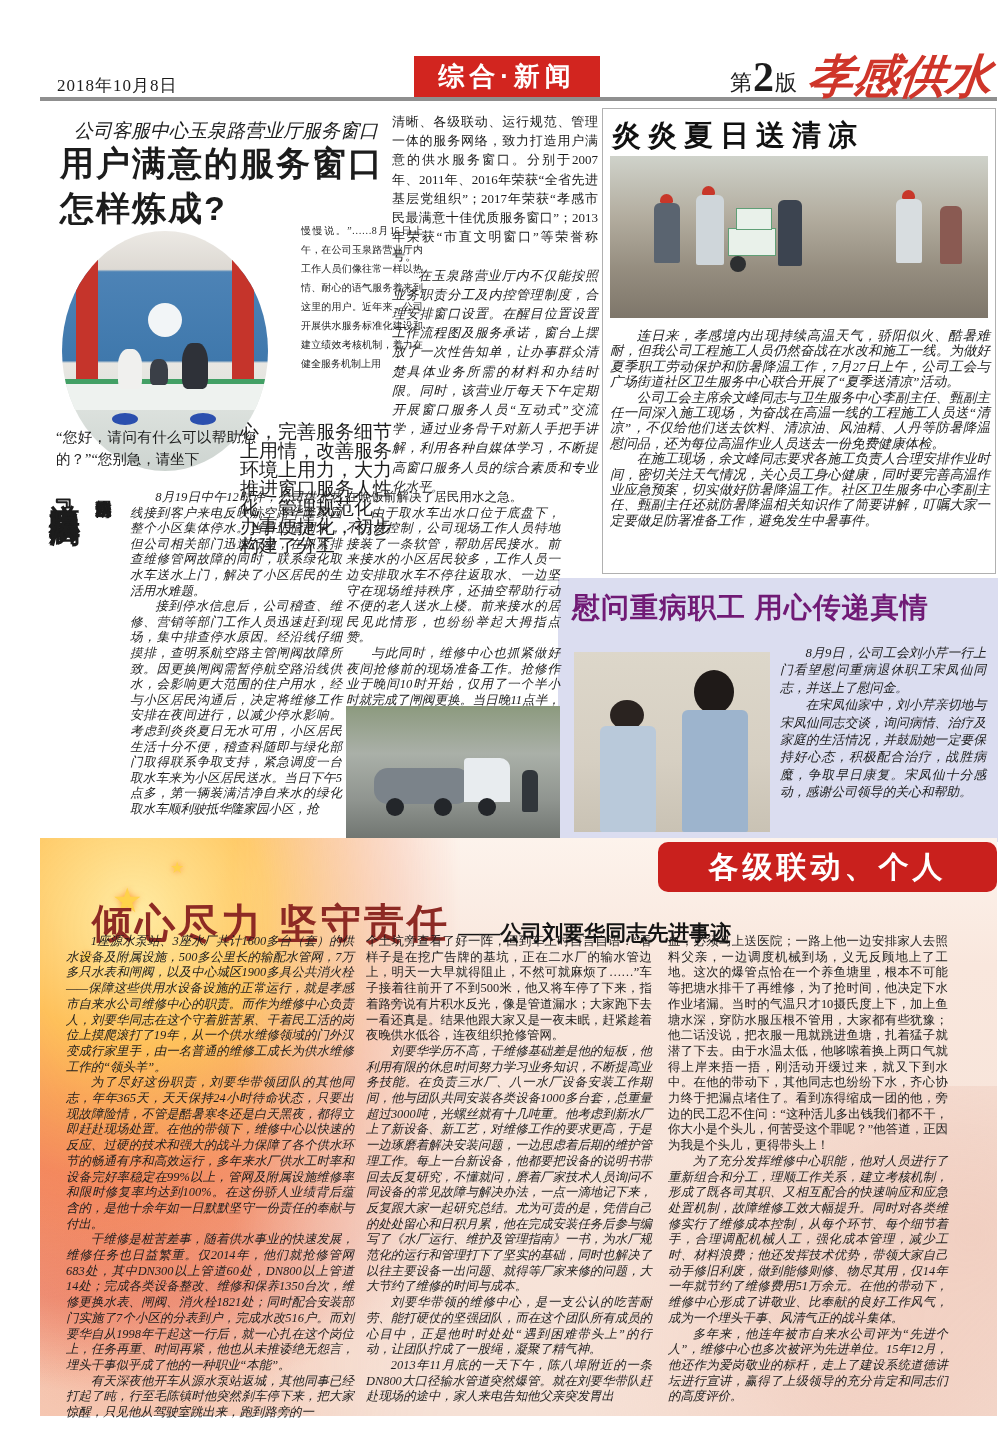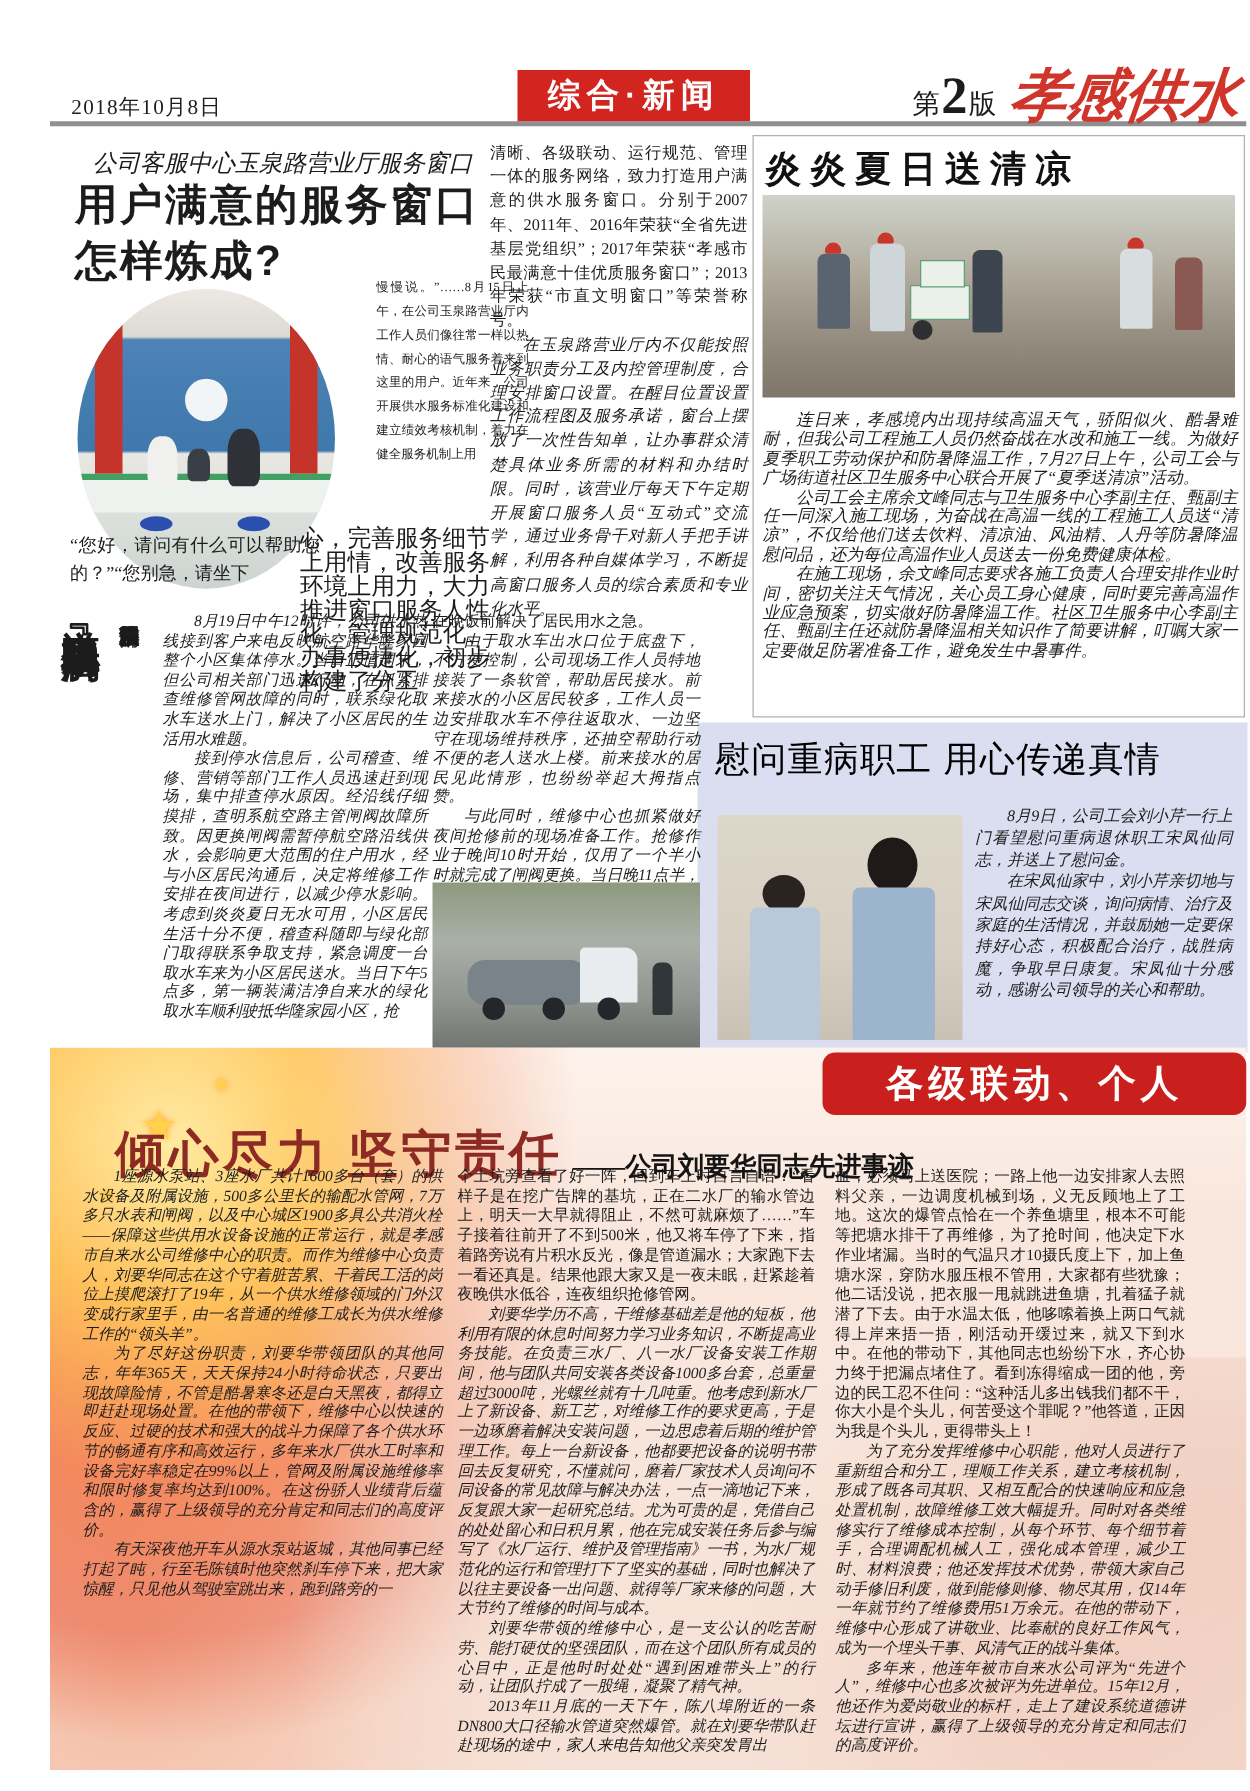--- a/index.html
+++ b/index.html
@@ -38,21 +38,21 @@
   .c-box{left:602px;top:108px;width:394px;height:466px;border:1px solid #b0b0b0;box-sizing:border-box;}
   .c-title{left:612px;top:116px;font-size:29px;font-weight:bold;letter-spacing:7px;color:#111;}
   .c-photo{left:610px;top:156px;width:378px;height:162px;
            background:linear-gradient(180deg,#cfd2ca 0%,#b2ac9e 38%,#958d7f 70%,#7e766a 100%);overflow:hidden;}
   .c-text{left:610px;top:328px;width:380px;font-size:13.4px;line-height:15.4px;}
   .helmet{position:absolute;width:13px;height:9px;border-radius:7px 7px 2px 2px;background:#c8372a;}
   .body-blob{position:absolute;border-radius:6px 6px 2px 2px;}
   .cartbox{position:absolute;background:#e9f1ea;border:1px solid #5f9f76;}
   
   .q-box{left:558px;top:578px;width:440px;height:264px;background:#dbddf0;}
-  .q-title{left:572px;top:589px;font-size:28px;font-weight:normal;letter-spacing:1px;color:#000000;white-space:nowrap;}
+  .q-title{left:572px;top:589px;font-size:28px;font-weight:bold;letter-spacing:1px;color:#701a75;white-space:nowrap;}
   .q-photo{left:574px;top:652px;width:196px;height:180px;background:linear-gradient(180deg,#ddd7ca 0%,#d6cfc2 60%,#c9c2b4 100%);overflow:hidden;}
   .q-text{left:780px;top:645px;width:206px;font-size:12.8px;line-height:17.4px;}
   
   .d-vtitle{left:44px;top:480px;height:384px;writing-mode:vertical-rl;font-size:31px;font-weight:bold;line-height:40px;letter-spacing:1px;}
   .d-vsub{left:92px;top:487px;height:240px;writing-mode:vertical-rl;font-size:17px;line-height:22px;}
   .d-col1{left:130px;top:490px;width:212px;font-size:12.6px;line-height:15.6px;}
   .d-col2{left:346px;top:490px;width:214px;font-size:12.6px;line-height:15.6px;}
   .d-photo{left:346px;top:706px;width:214px;height:158px;background:linear-gradient(180deg,#8c9a7e 0%,#aab0a8 30%,#8f948f 60%,#5c615d 100%);overflow:hidden;}
   .truck-cab{position:absolute;left:118px;top:52px;width:46px;height:44px;background:#e8ecef;border-radius:4px 10px 0 0;}
   .truck-tank{position:absolute;left:28px;top:62px;width:96px;height:36px;background:#7b838a;border-radius:14px;}
@@ -177,21 +177,22 @@
       <span class="star" style="left:40px;top:110px;font-size:14px;">★</span>
     </div>
     <div class="adv-land"></div>
     <div class="adv-banner sans">各级联动、个人</div>
     <div class="adv-head">
       <span class="main sans">倾心尽力  坚守责任</span>
       <span class="sub">——公司刘要华同志先进事迹</span>
     </div>
     <div class="a-col a-c1">
       <p class="jp ind">1座源水泵站、3座水厂共计1600多台（套）的供水设备及附属设施，500多公里长的输配水管网，7万多只水表和闸阀，以及中心城区1900多具公共消火栓——保障这些供用水设备设施的正常运行，就是孝感市自来水公司维修中心的职责。而作为维修中心负责人，刘要华同志在这个守着脏苦累、干着民工活的岗位上摸爬滚打了19年，从一个供水维修领域的门外汉变成行家里手，由一名普通的维修工成长为供水维修工作的“领头羊”。</p>
-      <p class="jp ind">为了尽好这份职责，刘要华带领团队的其他同志，年年365天，天天保持24小时待命状态，只要出现故障险情，不管是酷暑寒冬还是白天黑夜，都得立即赶赴现场处置。在他的带领下，维修中心以快速的反应、过硬的技术和强大的战斗力保障了各个供水环节的畅通有序和高效运行，多年来水厂供水工时率和设备完好率稳定在99%以上，管网及附属设施维修率和限时修复率均达到100%。在这份骄人业绩背后蕴含的，赢得了上级领导的充分肯定和同志们的高度评价。</p>
+      <p class="jp ind">为了尽好这份职责，刘要华带领团队的其他同志，年年365天，天天保持24小时待命状态，只要出现故障险情，不管是酷暑寒冬还是白天黑夜，都得立即赶赴现场处置。在他的带领下，维修中心以快速的反应、过硬的技术和强大的战斗力保障了各个供水环节的畅通有序和高效运行，多年来水厂供水工时率和设备完好率稳定在99%以上，管网及附属设施维修率和限时修复率均达到100%。在这份骄人业绩背后蕴含的，是他十余年如一日默默坚守一份责任的奉献与付出。</p>
+      <p class="jp ind">干维修是桩苦差事，随着供水事业的快速发展，维修任务也日益繁重。仅2014年，他们就抢修管网683处，其中DN300以上管道60处，DN800以上管道14处；完成各类设备整改、维修和保养1350台次，维修更换水表、闸阀、消火栓1821处；同时配合安装部门实施了7个小区的分表到户，完成水改516户。而刘要华自从1998年干起这一行后，就一心扎在这个岗位上，任务再重、时间再紧，他也从未推诿绝无怨言，埋头干事似乎成了他的一种职业“本能”。</p>
       <p class="jp ind">有天深夜他开车从源水泵站返城，其他同事已经打起了盹，行至毛陈镇时他突然刹车停下来，把大家惊醒，只见他从驾驶室跳出来，跑到路旁的一</p>
     </div>
     <div class="a-col a-c2">
       <p class="jp">个土坑旁查看了好一阵，回到车上时自言自语：“看样子是在挖广告牌的基坑，正在二水厂的输水管边上，明天一大早就得阻止，不然可就麻烦了……”车子接着往前开了不到500米，他又将车停了下来，指着路旁说有片积水反光，像是管道漏水；大家跑下去一看还真是。结果他跟大家又是一夜未眠，赶紧趁着夜晚供水低谷，连夜组织抢修管网。</p>
       <p class="jp ind">刘要华学历不高，干维修基础差是他的短板，他利用有限的休息时间努力学习业务知识，不断提高业务技能。在负责三水厂、八一水厂设备安装工作期间，他与团队共同安装各类设备1000多台套，总重量超过3000吨，光螺丝就有十几吨重。他考虑到新水厂上了新设备、新工艺，对维修工作的要求更高，于是一边琢磨着解决安装问题，一边思虑着后期的维护管理工作。每上一台新设备，他都要把设备的说明书带回去反复研究，不懂就问，磨着厂家技术人员询问不同设备的常见故障与解决办法，一点一滴地记下来，反复跟大家一起研究总结。尤为可贵的是，凭借自己的处处留心和日积月累，他在完成安装任务后参与编写了《水厂运行、维护及管理指南》一书，为水厂规范化的运行和管理打下了坚实的基础，同时也解决了以往主要设备一出问题、就得等厂家来修的问题，大大节约了维修的时间与成本。</p>
       <p class="jp ind">刘要华带领的维修中心，是一支公认的吃苦耐劳、能打硬仗的坚强团队，而在这个团队所有成员的心目中，正是他时时处处“遇到困难带头上”的行动，让团队拧成了一股绳，凝聚了精气神。</p>
       <p class="jp ind">2013年11月底的一天下午，陈八埠附近的一条DN800大口径输水管道突然爆管。就在刘要华带队赶赴现场的途中，家人来电告知他父亲突发胃出</p>
     </div>
     <div class="a-col a-c3">
       <p class="jp">血，必须马上送医院；一路上他一边安排家人去照料父亲，一边调度机械到场，义无反顾地上了工地。这次的爆管点恰在一个养鱼塘里，根本不可能等把塘水排干了再维修，为了抢时间，他决定下水作业堵漏。当时的气温只才10摄氏度上下，加上鱼塘水深，穿防水服压根不管用，大家都有些犹豫；他二话没说，把衣服一甩就跳进鱼塘，扎着猛子就潜了下去。由于水温太低，他哆嗦着换上两口气就得上岸来捂一捂，刚活动开缓过来，就又下到水中。在他的带动下，其他同志也纷纷下水，齐心协力终于把漏点堵住了。看到冻得缩成一团的他，旁边的民工忍不住问：“这种活儿多出钱我们都不干，你大小是个头儿，何苦受这个罪呢？”他答道，正因为我是个头儿，更得带头上！</p>

